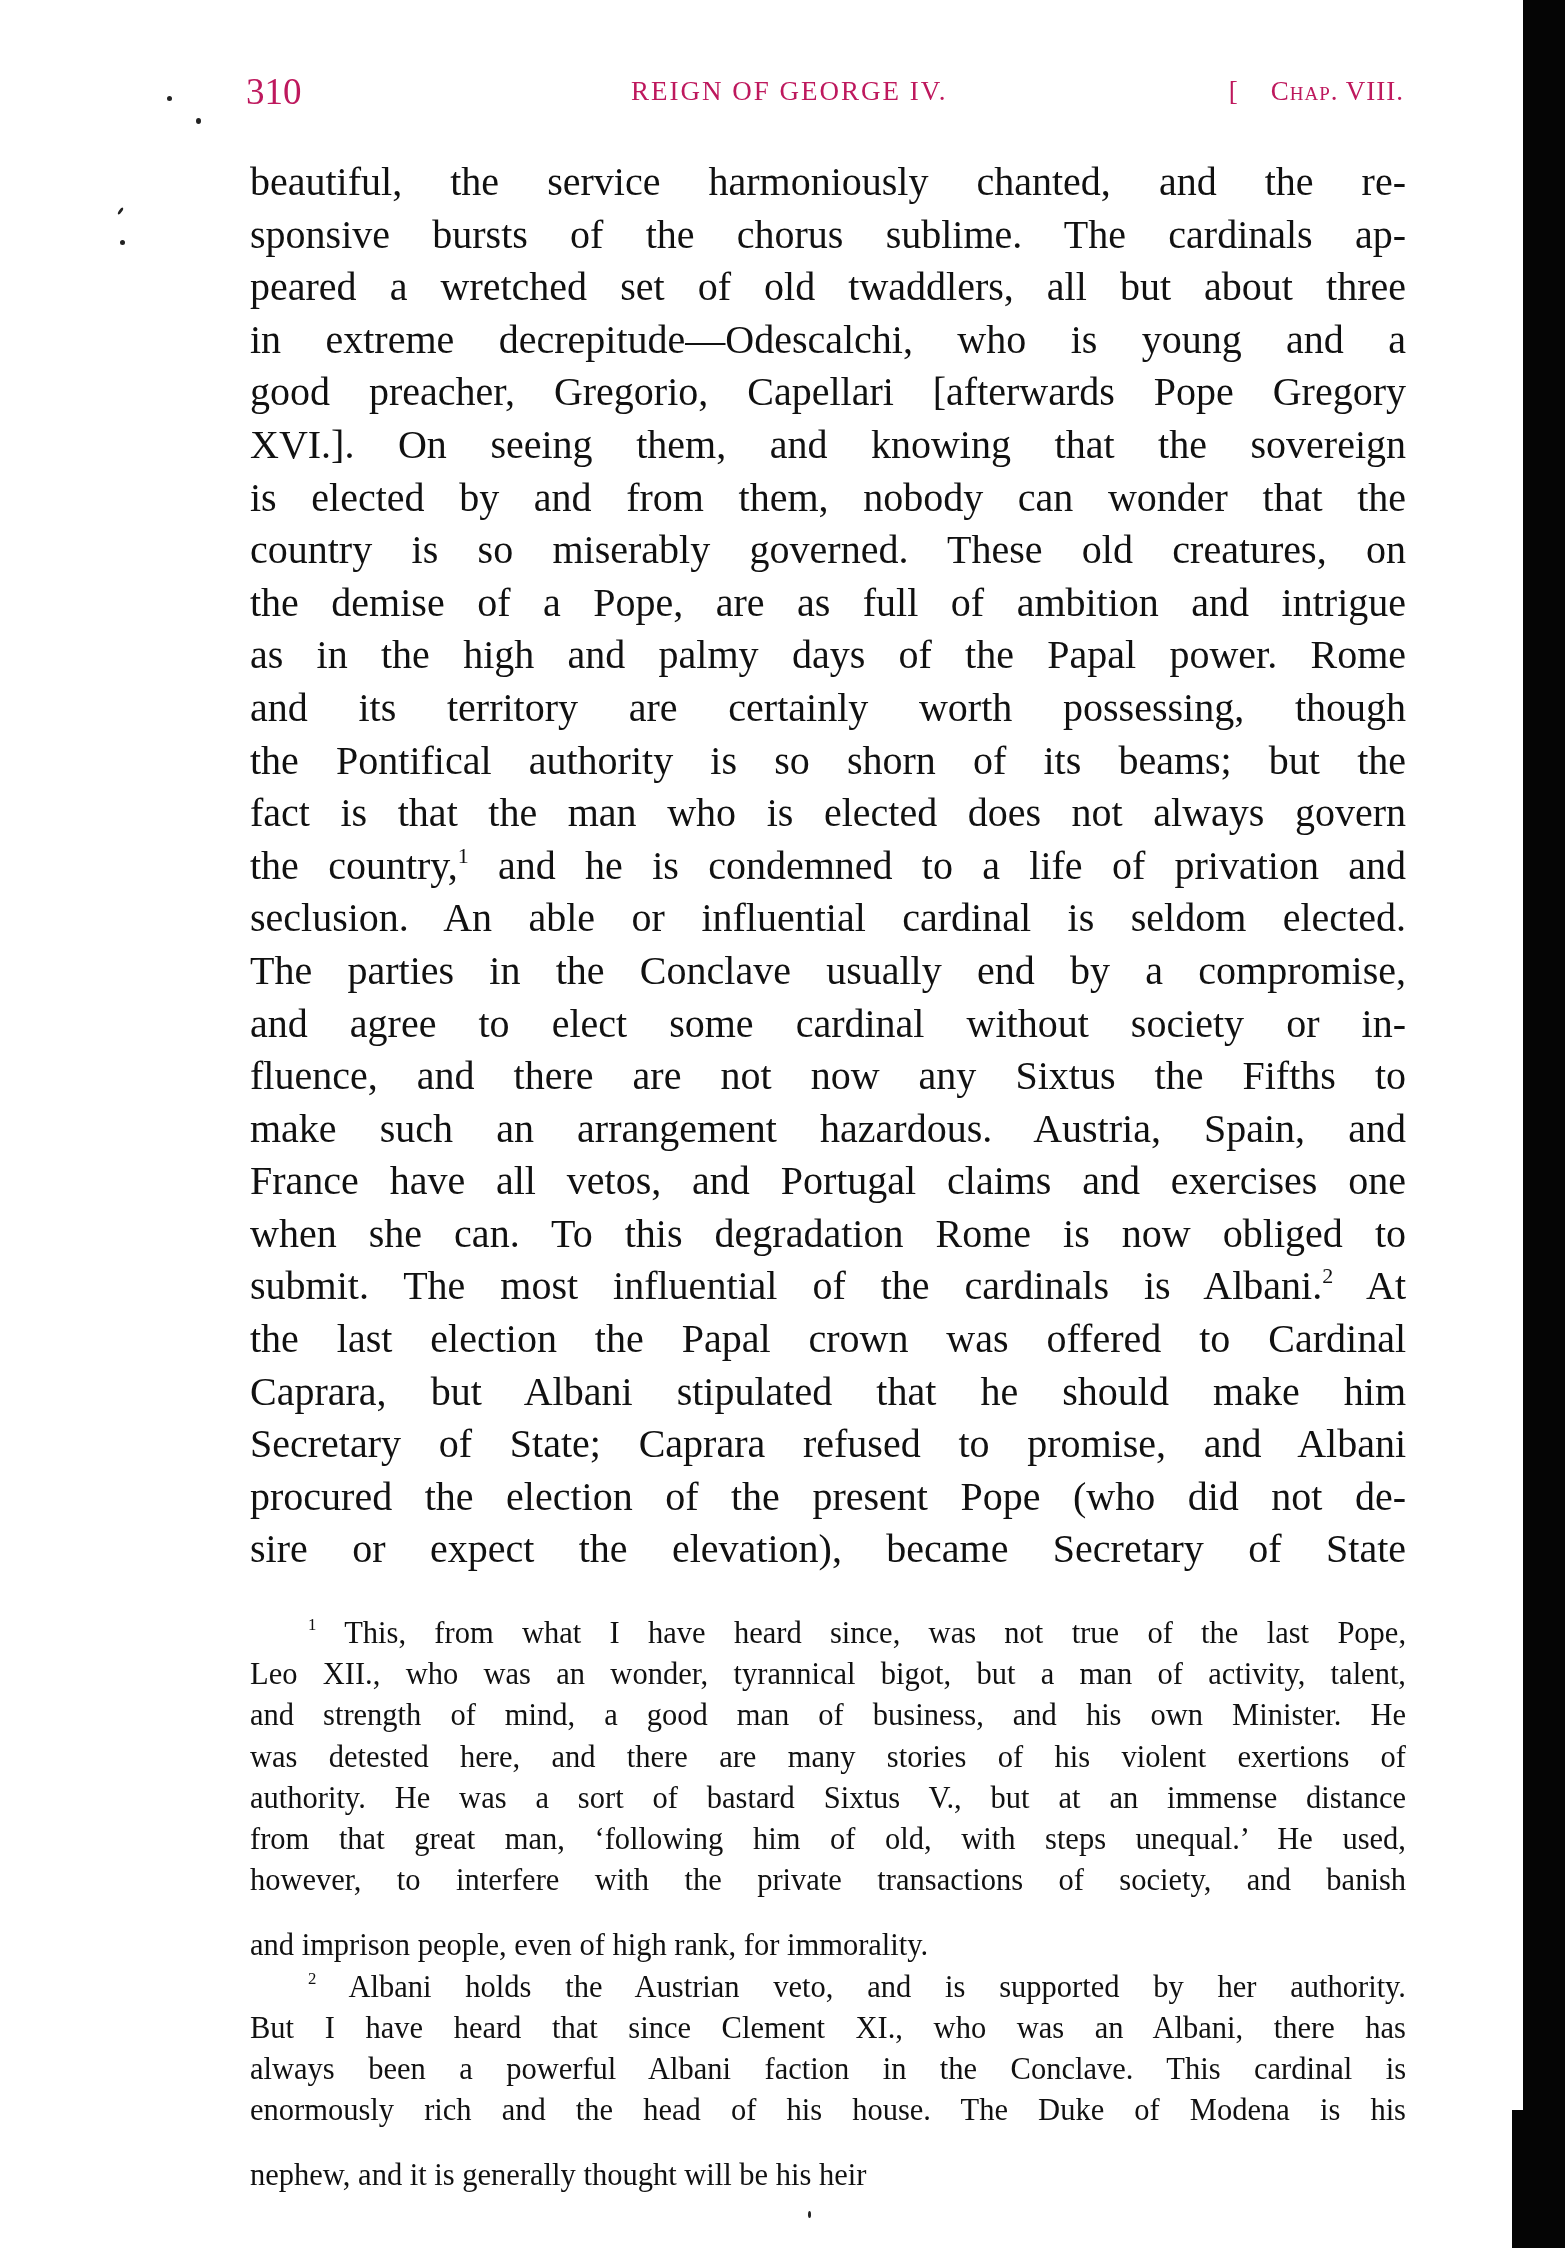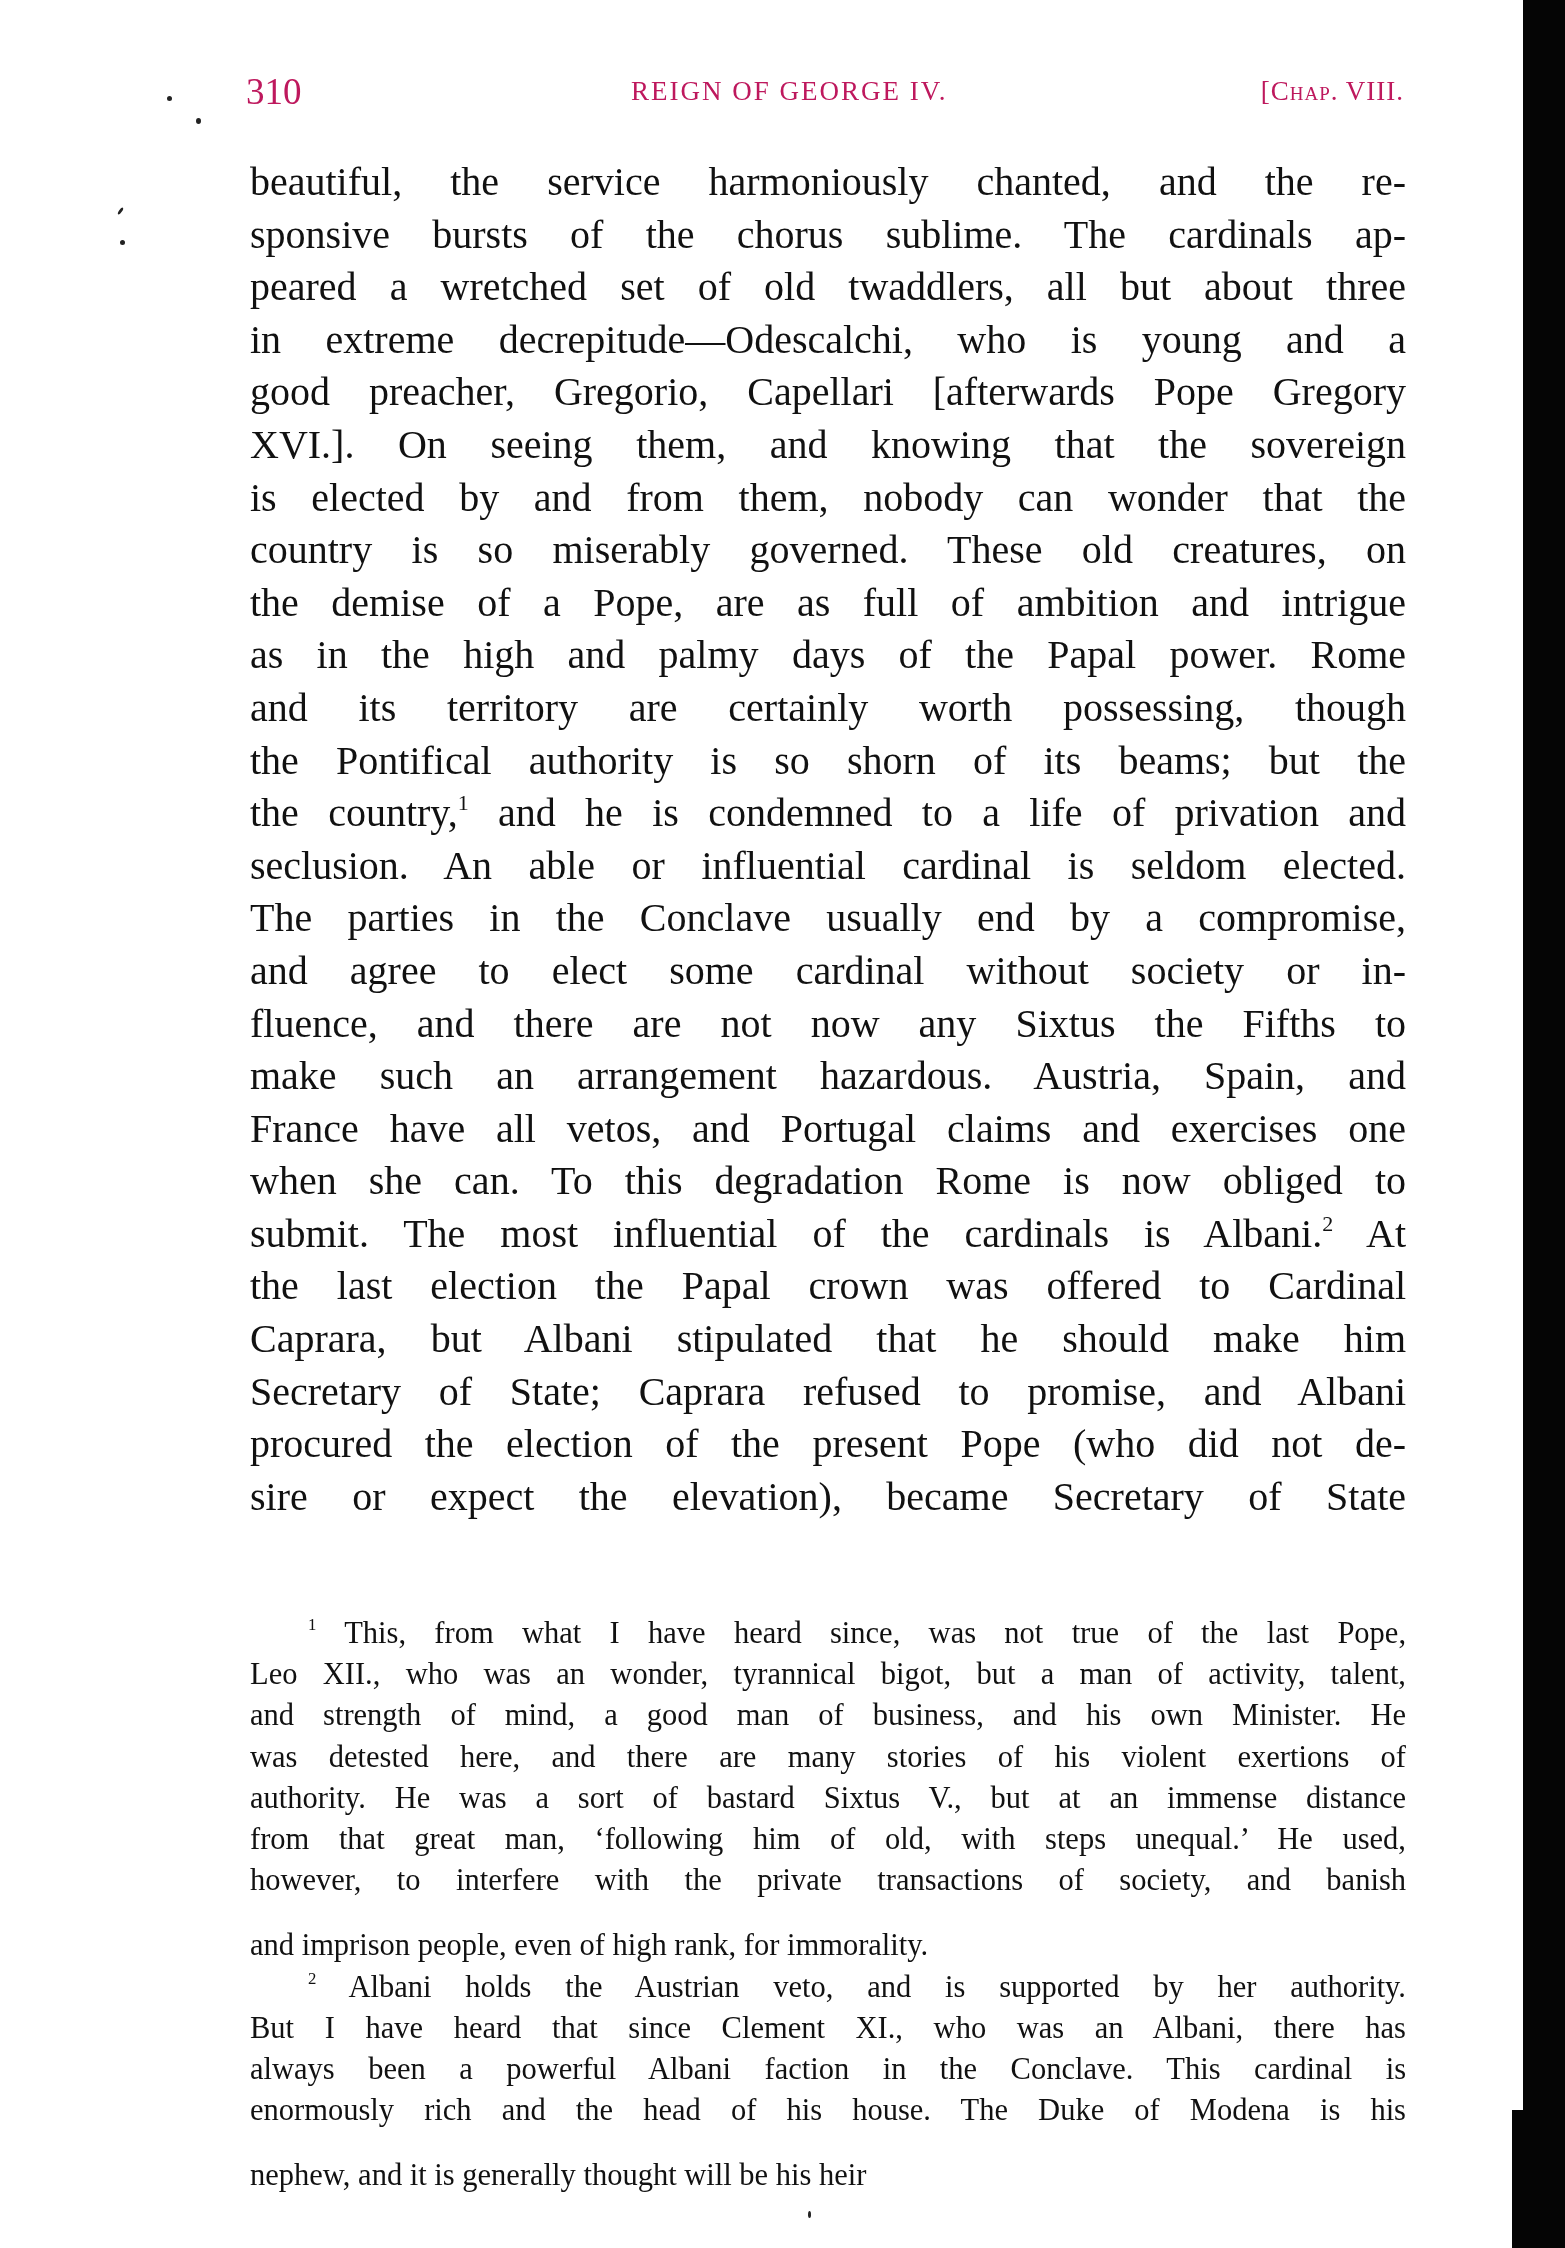--- a/index.html
+++ b/index.html
@@ -4,21 +4,21 @@
 <style>
   html, body { margin: 0; padding: 0; background: #ffffff; }
   body { width: 1565px; height: 2248px; position: relative; overflow: hidden; }
   .page { position: absolute; left: 0; top: 0; width: 1565px; height: 2248px; background: #ffffff; color: #111111;
           font-family: "DejaVu Serif", "Liberation Serif", serif; }
   .running-head { position: absolute; top: 70px; left: 246px; width: 1158px; height: 40px;
                   font-family: "Liberation Serif", serif; font-size: 34px; color: #be185d; }
   .page-number { position: absolute; left: 0; top: 0; font-size: 37px; }
   .running-title { position: absolute; left: 385px; top: 6px; font-size: 27px; letter-spacing: 2px; }
   .chapter-ref { position: absolute; right: 0; top: 6px; font-size: 27px; letter-spacing: 1px; }
-  .chapter-ref .sc { font-variant: small-caps; }
+  .chapter-ref .sc { font-variant: small-caps; margin-left: 32px; }
 
   .body-text { position: absolute; left: 250px; top: 156px; width: 1156px; margin: 0; }
   .body-line { display: block; height: 52.6px; line-height: 52.6px; font-family: "Liberation Serif", serif; font-size: 40px;
                text-align: justify; text-align-last: justify; white-space: nowrap; overflow: visible; }
   .body-line.last { text-align-last: justify; }
 
   .footnotes { position: absolute; left: 250px; top: 1613px; width: 1156px; }
   .fn-line { display: block; height: 41.2px; line-height: 41.2px; font-family: "Liberation Serif", serif; font-size: 30.5px;
              text-align: justify; text-align-last: justify; white-space: nowrap; }
   .fn-line.indent { padding-left: 58px; }
@@ -46,20 +46,21 @@
       <div class="body-line">peared a wretched set of old twaddlers, all but about three</div>
       <div class="body-line">in extreme decrepitude—Odescalchi, who is young and a</div>
       <div class="body-line">good preacher, Gregorio, Capellari [afterwards Pope Gregory</div>
       <div class="body-line">XVI.].  On seeing them, and knowing that the sovereign</div>
       <div class="body-line">is elected by and from them, nobody can wonder that the</div>
       <div class="body-line">country is so miserably governed.  These old creatures, on</div>
       <div class="body-line">the demise of a Pope, are as full of ambition and intrigue</div>
       <div class="body-line">as in the high and palmy days of the Papal power.  Rome</div>
       <div class="body-line">and its territory are certainly worth possessing, though</div>
       <div class="body-line">the Pontifical authority is so shorn of its beams; but the</div>
+      <div class="body-line">fact is that the man who is elected does not always govern</div>
       <div class="body-line"><span>the country,</span><sup>1</sup><span> and he is condemned to a life of privation and</span></div>
       <div class="body-line">seclusion.  An able or influential cardinal is seldom elected.</div>
       <div class="body-line">The parties in the Conclave usually end by a compromise,</div>
       <div class="body-line">and agree to elect some cardinal without society or in-</div>
       <div class="body-line">fluence, and there are not now any Sixtus the Fifths to</div>
       <div class="body-line">make such an arrangement hazardous.  Austria, Spain, and</div>
       <div class="body-line">France have all vetos, and Portugal claims and exercises one</div>
       <div class="body-line">when she can.  To this degradation Rome is now obliged to</div>
       <div class="body-line"><span>submit.  The most influential of the cardinals is Albani.</span><sup>2</sup><span> At</span></div>
       <div class="body-line">the last election the Papal crown was offered to Cardinal</div>

